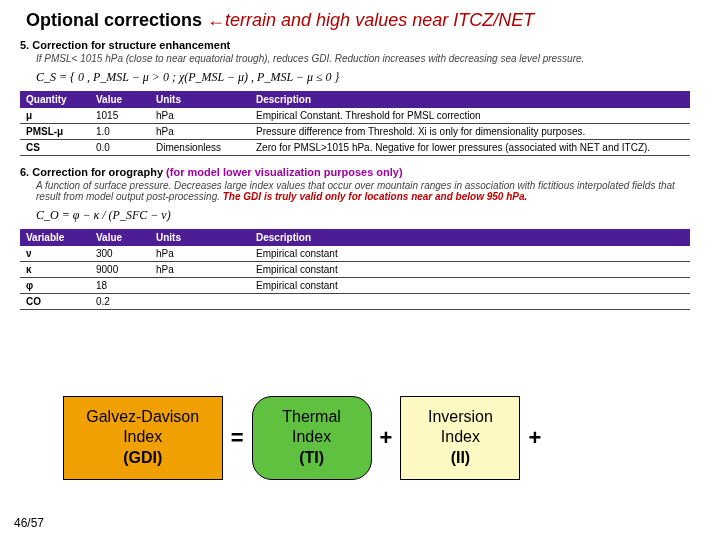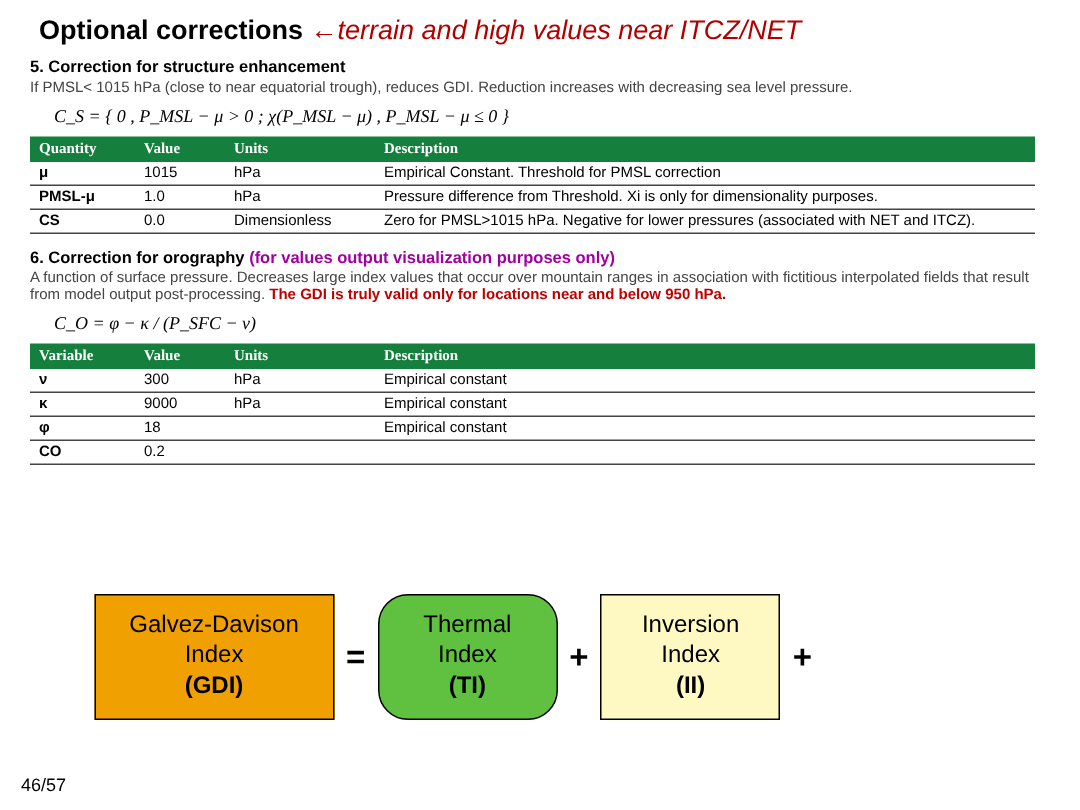--- a/index.html
+++ b/index.html
@@ -2,25 +2,25 @@
 <html><head>
 <meta charset="utf-8">
 <style>
   * { box-sizing: border-box; margin: 0; padding: 0; }
   body { width: 720px; height: 540px; font-family: Arial, sans-serif; background: #fff; position: relative; overflow: hidden; }
   .page-title { padding: 10px 16px 4px 26px; font-size: 18px; font-weight: bold; }
   .arrow { color: #b00000; font-family: Arial; }
   .ital { font-style: italic; color: #b00000; font-weight: normal; }
   .section-title { font-size: 11px; font-weight: bold; padding: 4px 20px 2px 20px; }
   .purple { color: #a000a0; }
-  .desc { font-size: 10px; color: #444; padding: 0 20px 4px 20px; }
+  .desc { font-size: 10px; color: #444; padding: 0 20px 4px 36px; font-style: italic; }
   .red-text { color: #c00000; font-weight: bold; }
   .formula { font-size: 12px; padding: 2px 20px 6px 36px; font-style: italic; font-family: 'Times New Roman', serif; }
   table.params { border-collapse: collapse; width: 670px; margin: 0 20px 6px 20px; font-size: 10px; }
-  table.params th { background: #15803d; color: #fff; text-align: left; padding: 3px 6px; font-weight: bold; font-family: Liberation Serif, serif; }
+  table.params th { background: #4c1d95; color: #fff; text-align: left; padding: 3px 6px; font-weight: bold; }
   table.params td { padding: 2px 6px; border-bottom: 1px solid #444; }
   table.params td.q { font-weight: bold; width: 70px; }
   table.params td.v { width: 60px; }
   table.params td.u { width: 100px; }
   .eq-row { position: absolute; bottom: 60px; left: 0; width: 604px; display: flex; align-items: center; justify-content: center; gap: 8px; }
   .box { border: 1.5px solid #000; padding: 10px 6px; text-align: center; font-size: 16px; line-height: 1.3; }
   .box .b1 { display: block; }
   .box .b2 { font-weight: bold; }
   .gdi { background: #f0a000; width: 160px; }
   .ti  { background: #60c040; width: 120px; border-radius: 20px; }
@@ -65,21 +65,21 @@
   <tr>
         <td class="q">CS</td>
         <td class="v">0.0</td>
         <td class="u">Dimensionless</td>
         <td>Zero for PMSL&gt;1015 hPa. Negative for lower pressures (associated with NET and ITCZ).</td>
       </tr>
 </tbody>
   </table>
 
 <div class="section-title">
-  <span>6. Correction for orography</span><span class="purple"> (for values output visualization purposes only)</span>
+  <span>6. Correction for orography</span><span class="purple"> (for model lower visualization purposes only)</span>
 </div>
 <div class="desc">
   <span>A function of surface pressure. Decreases large index values that occur over mountain ranges in association with fictitious interpolated fields that result from model output post-processing. </span><span class="red-text">The GDI is truly valid only for locations near and below 950 hPa.</span>
 </div>
 <div class="formula">C_O = φ − κ / (P_SFC − ν)</div>
 
 <table class="params">
   <tbody>
       <tr>
     <th>Variable</th>

